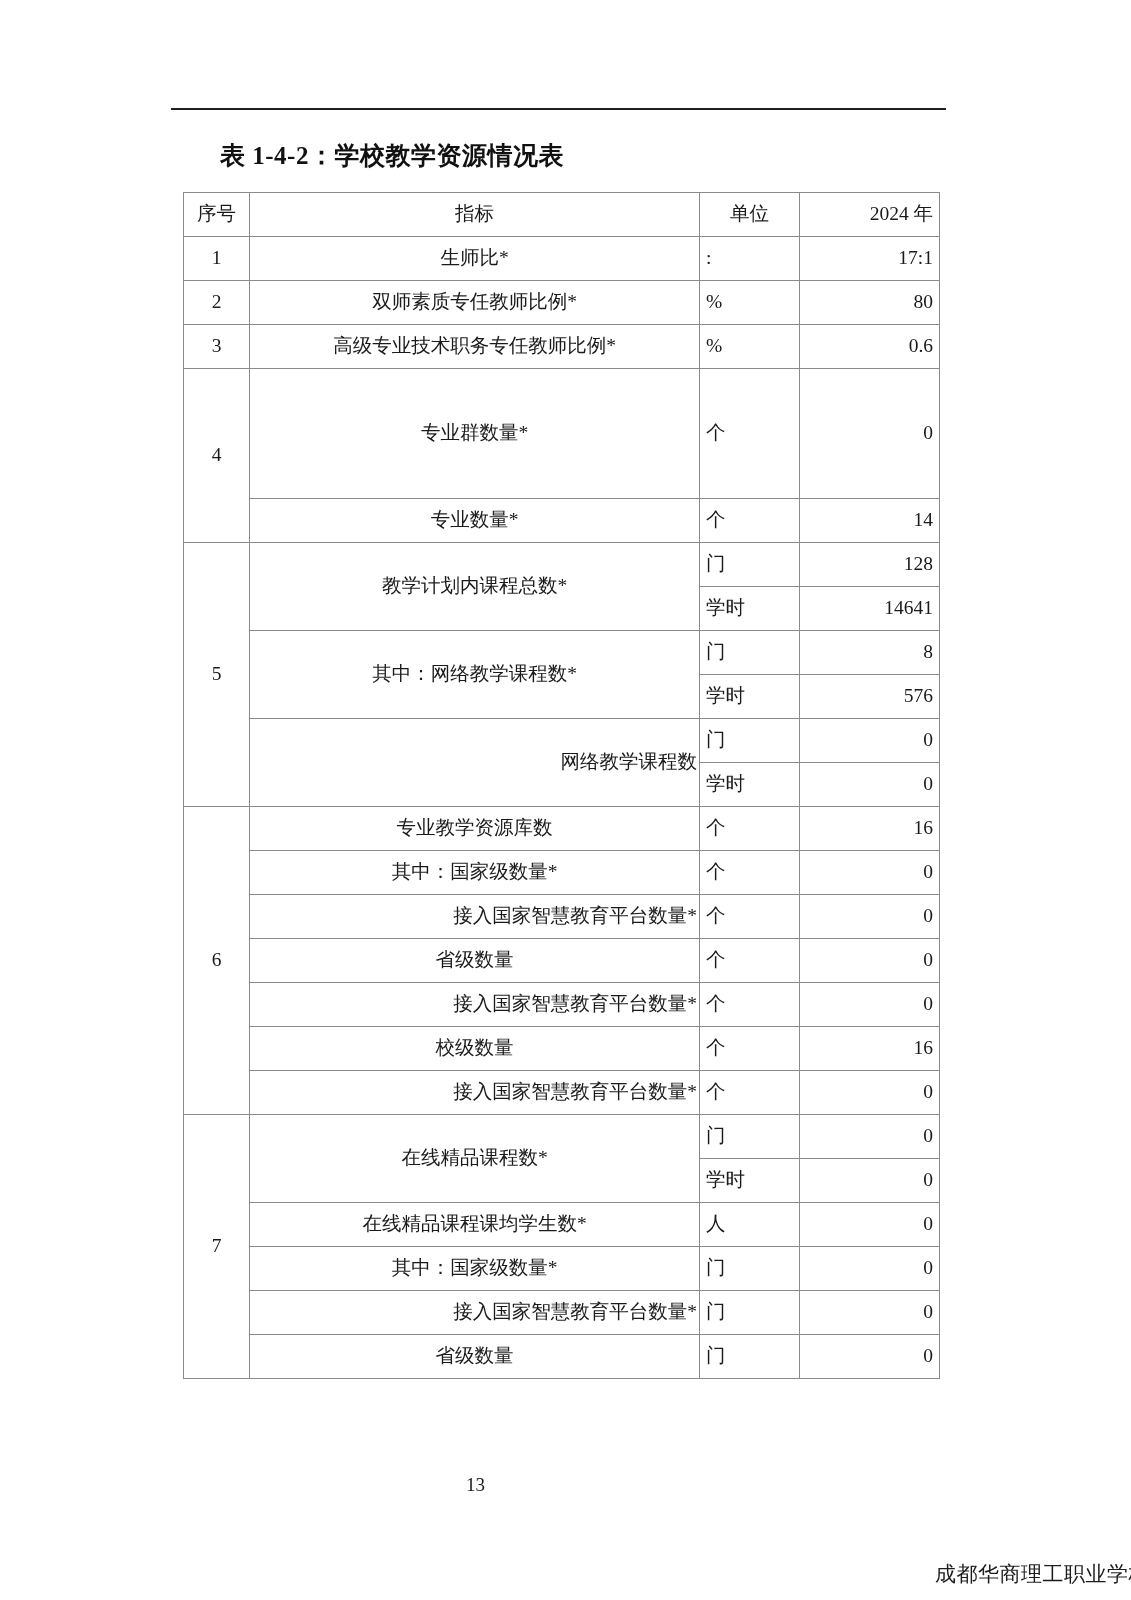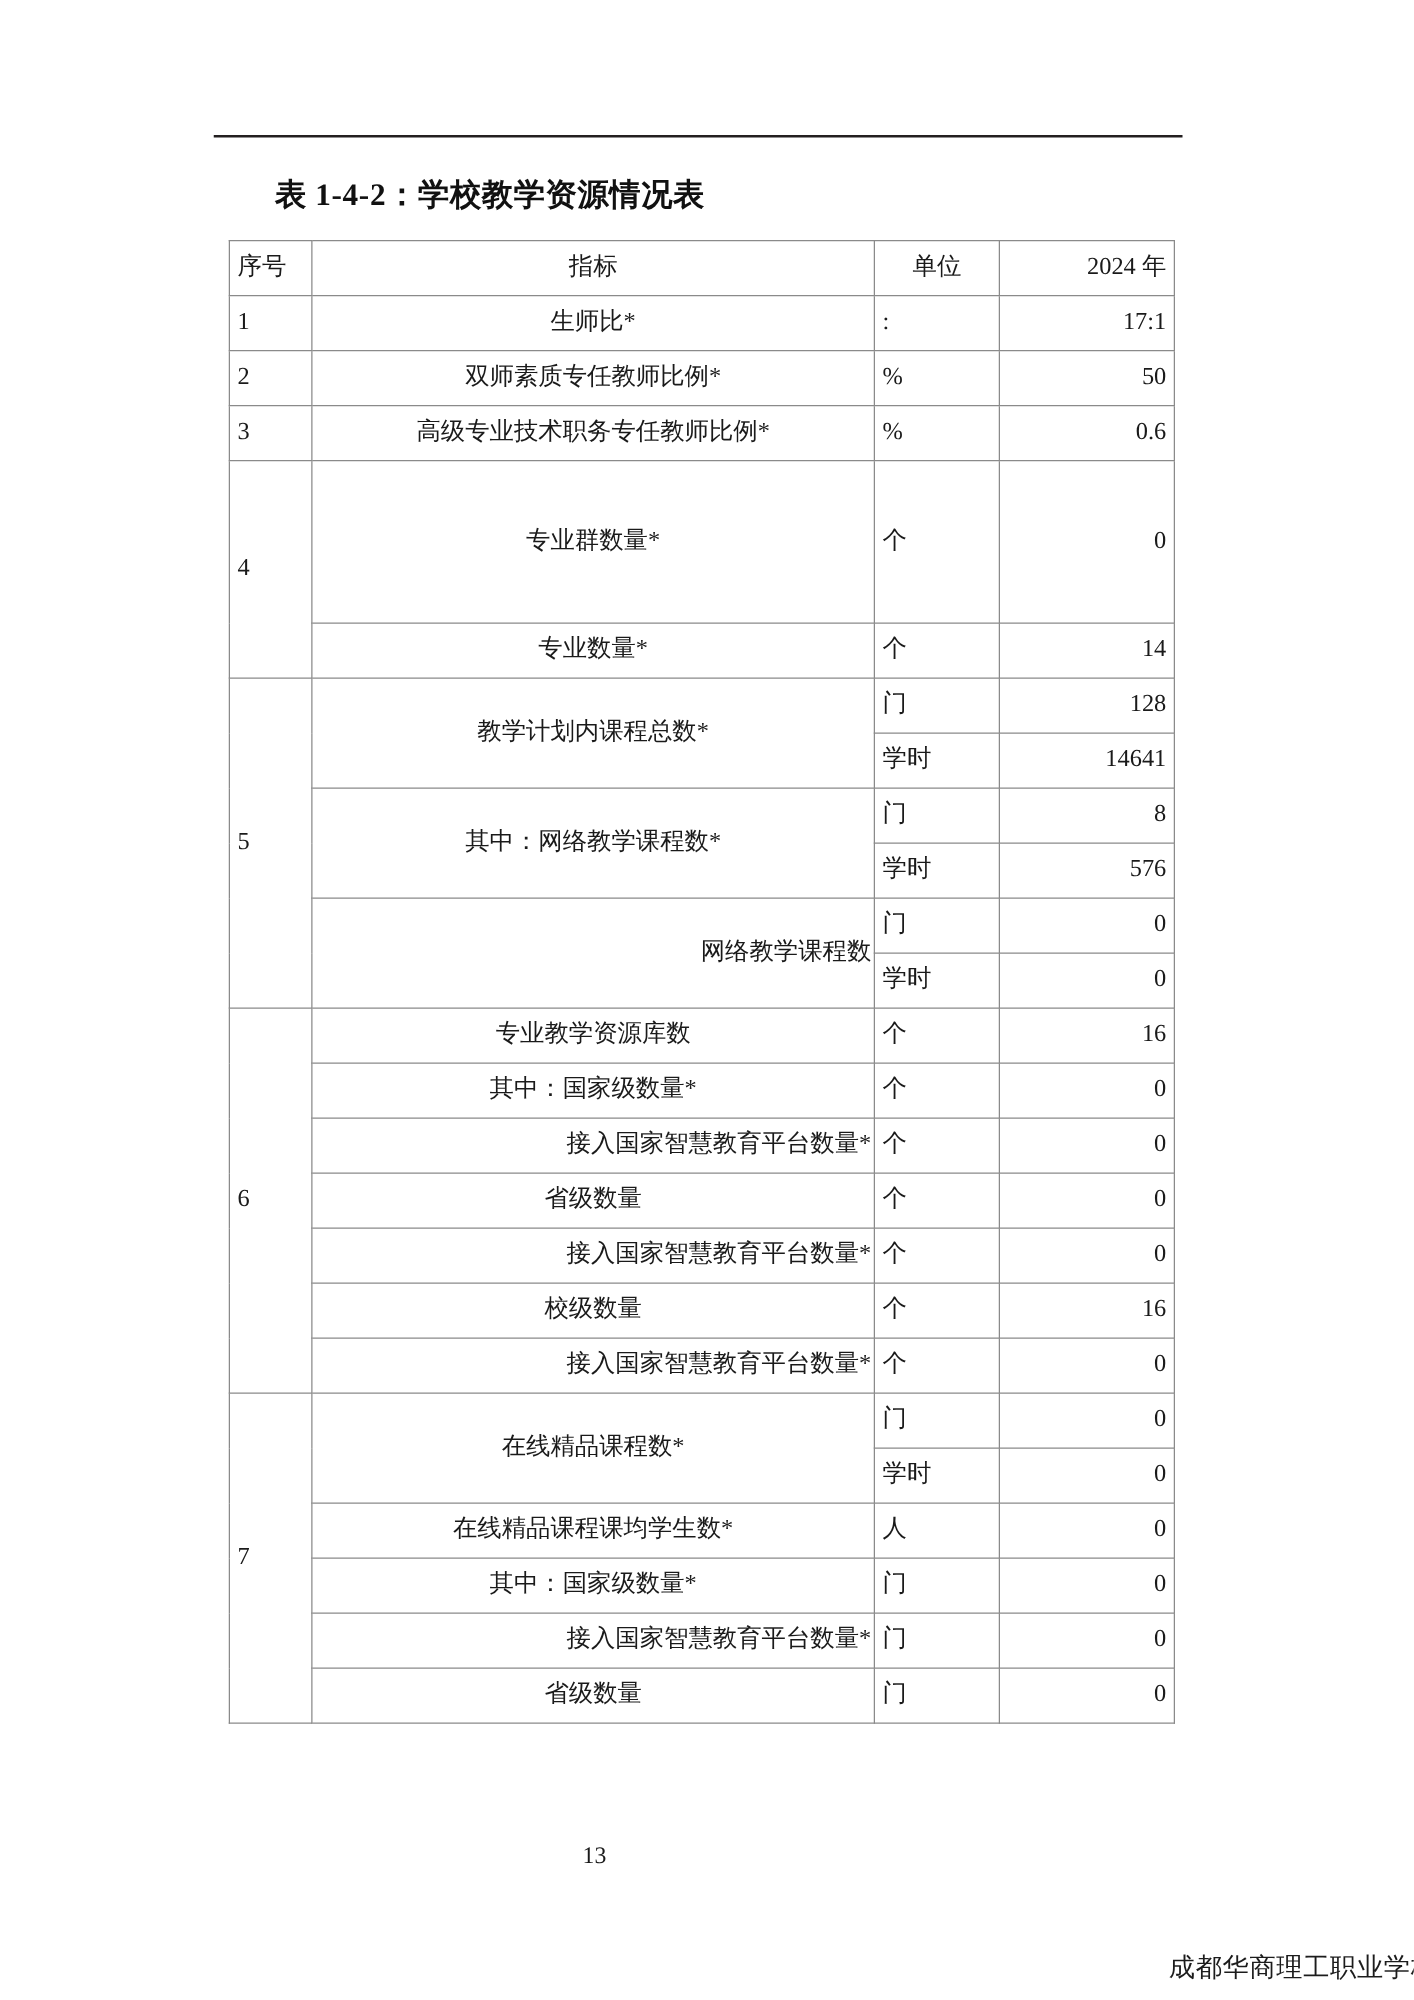--- a/index.html
+++ b/index.html
@@ -67,21 +67,21 @@
     white-space: nowrap;
   }
 
   
   col.c-no    { width: 66px; }
   col.c-ind   { width: 450px; }
   col.c-unit  { width: 100px; }
   col.c-val   { width: 140px; }
 
   .no-cell {
-    text-align: left;
+    text-align: center;
     vertical-align: middle;
     font-size: 19.5px;
   }
   .ind-cell {
     text-align: center;
   }
   .ind-cell.indent1 { text-align: center; }
   .ind-cell.indent2 { text-align: right; padding-right: 2px; margin-top: 20px; }
   .unit-cell {
     text-align: left;
@@ -150,21 +150,21 @@
         <td class="no-cell">1</td>
         <td class="ind-cell">生师比*</td>
         <td class="unit-cell">:</td>
         <td class="val-cell">17:1</td>
       </tr>
 
       <tr class="row-h-norm">
         <td class="no-cell">2</td>
         <td class="ind-cell">双师素质专任教师比例*</td>
         <td class="unit-cell">%</td>
-        <td class="val-cell">50</td>
+        <td class="val-cell">80</td>
       </tr>
 
       <tr class="row-h-norm">
         <td class="no-cell">3</td>
         <td class="ind-cell">高级专业技术职务专任教师比例*</td>
         <td class="unit-cell">%</td>
         <td class="val-cell">0.6</td>
       </tr>
 
       <tr class="row-h-tall">

